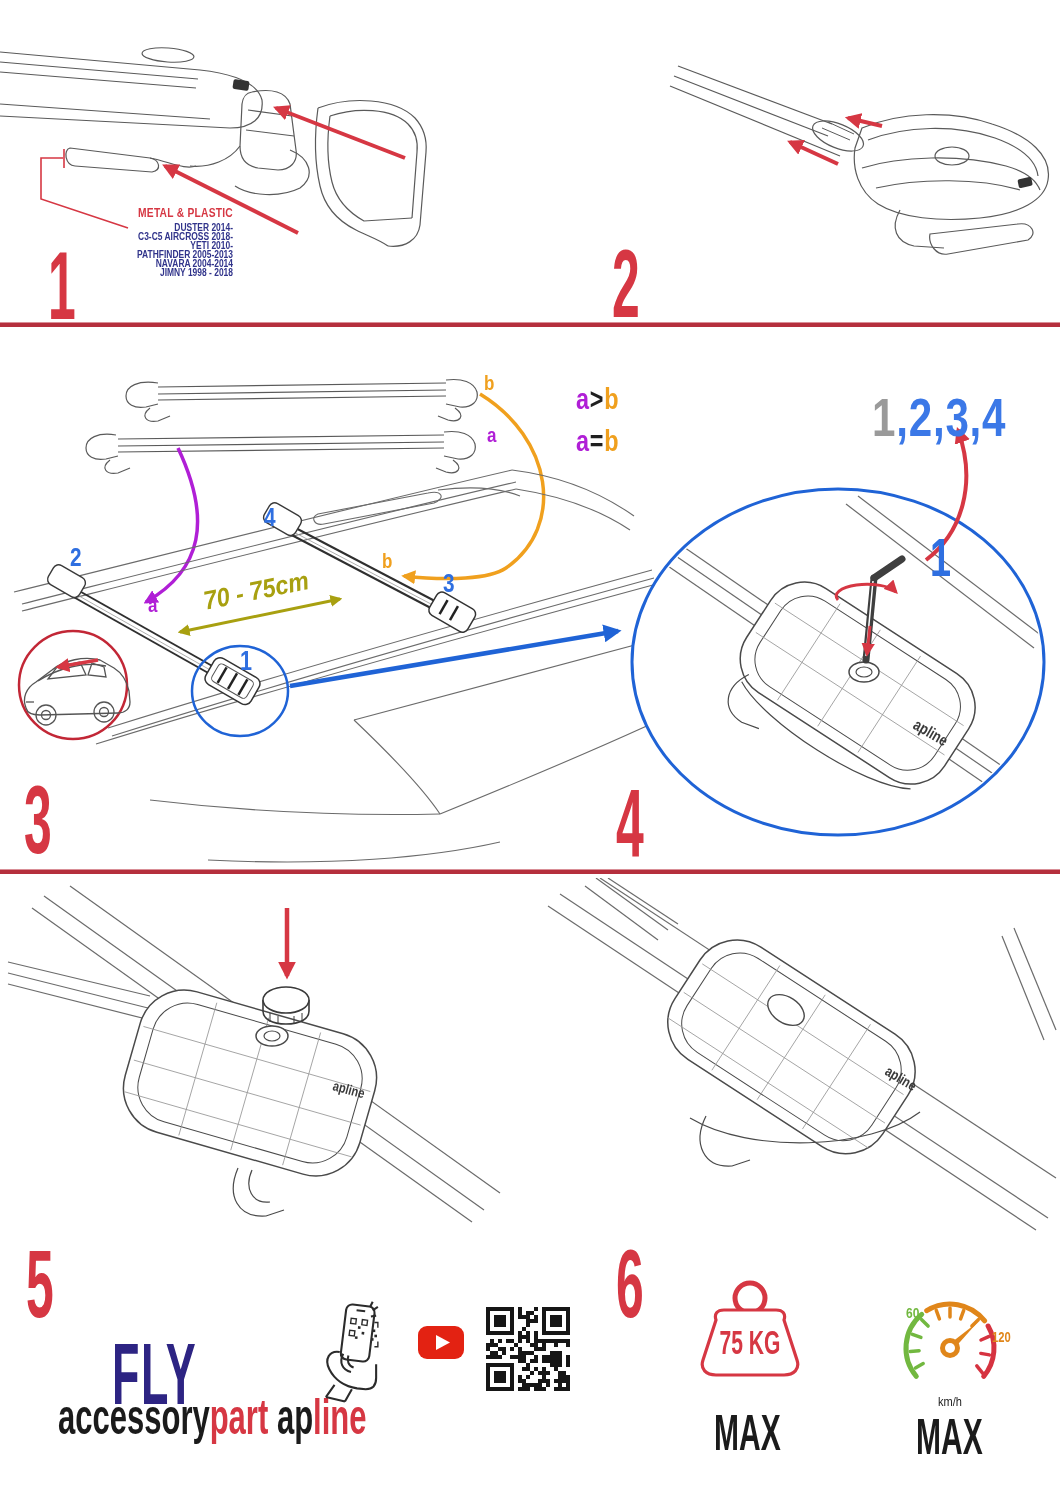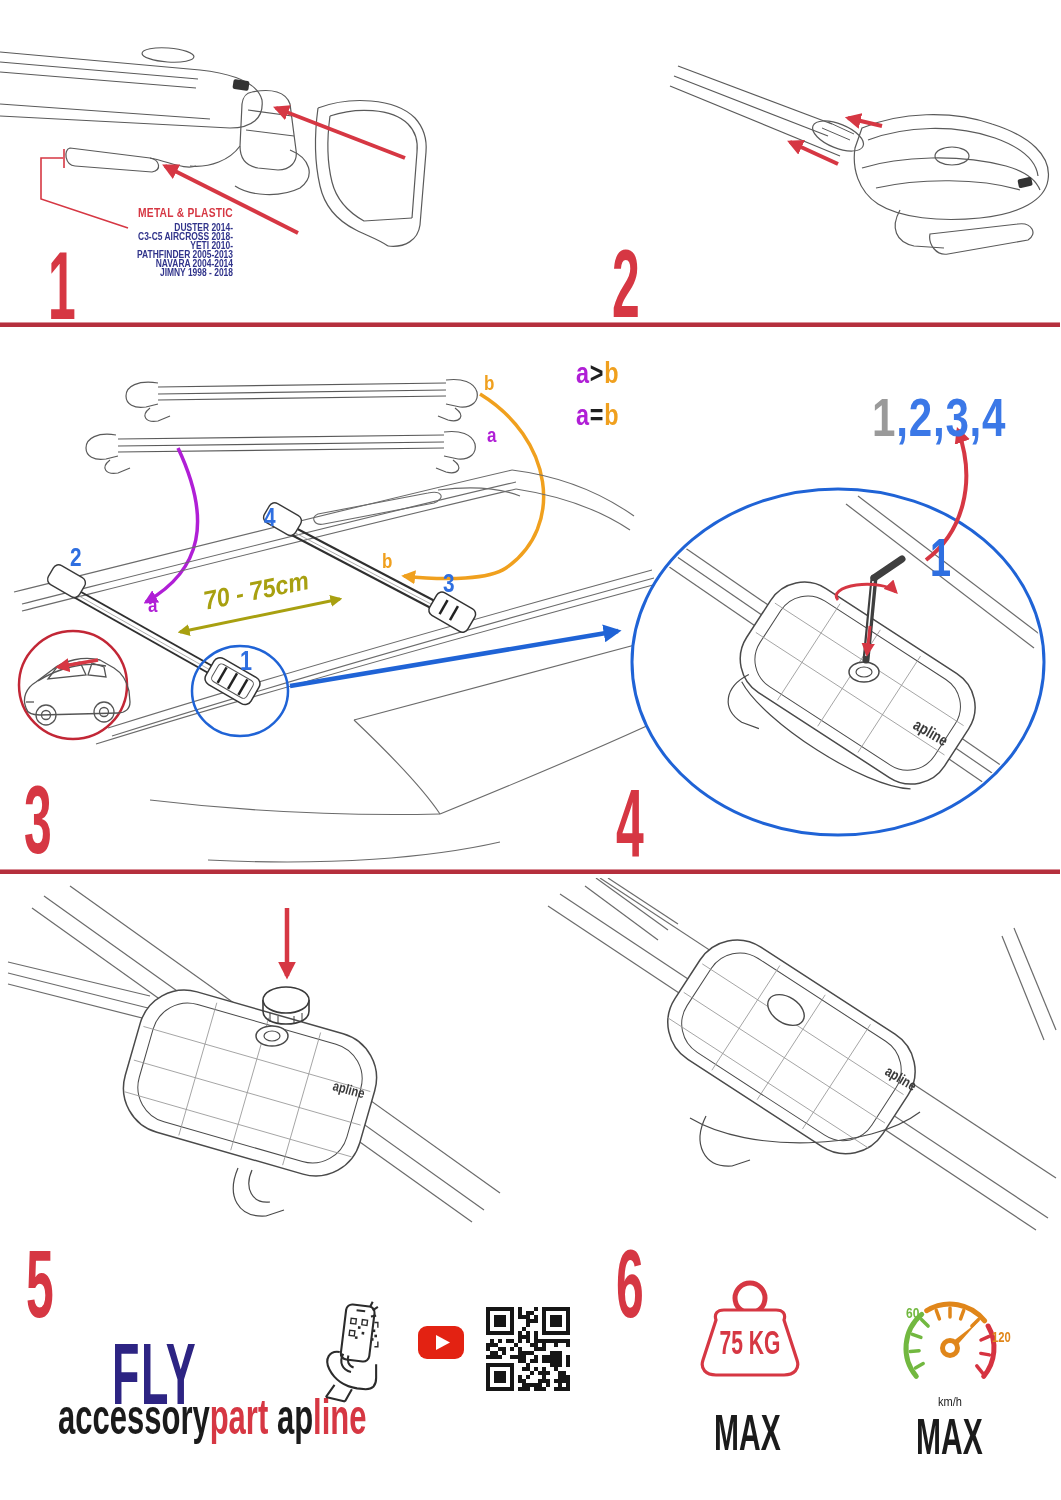--- a/index.html
+++ b/index.html
@@ -7,21 +7,21 @@
         font-family:"Liberation Sans",sans-serif;}
   .abs{position:absolute;}
   .cx{display:inline-block;transform-origin:0 0;}
   .stepnum{position:absolute;color:#d63743;font-weight:700;font-size:96px;line-height:1;}
   .stepnum .cx{transform:scaleX(.52);}
   .divider{position:absolute;left:0;width:1061px;height:4px;background:#b52f3d;border-top:1px solid #d98f97;}
   .models{position:absolute;left:18px;top:206px;width:215px;text-align:right;
           transform:scaleX(.82);transform-origin:100% 0;}
   .models .mat{color:#d63743;font-weight:700;font-size:12.5px;letter-spacing:.3px;margin-bottom:3px;}
   .models .mline{color:#31348b;font-weight:700;font-size:10.3px;line-height:9.1px;}
-  .legend{position:absolute;left:576px;top:356px;font-size:30px;font-weight:700;}
+  .legend{position:absolute;left:576px;top:382px;font-size:30px;font-weight:700;}
   .legend .row{margin-bottom:8px;transform:scaleX(.78);transform-origin:0 0;letter-spacing:1px;}
   .lg-a{color:#b01fd6;} .lg-op{color:#1f1f1f;} .lg-b{color:#f0a01e;}
   .seq{position:absolute;left:872px;top:386px;font-size:54px;font-weight:700;
        transform:scaleX(.78);transform-origin:0 0;letter-spacing:1px;}
   .seq .first{color:#9a9a9a;} .seq .rest{color:#3b78e7;}
   .callout1{position:absolute;left:930px;top:526px;font-size:54px;font-weight:700;color:#2f6fe0;
             transform:scaleX(.7);transform-origin:0 0;}
   .bluelab{position:absolute;color:#2f6fe0;font-weight:700;font-size:26px;transform:scaleX(.8);transform-origin:0 0;}
   .smlab{position:absolute;font-weight:700;font-size:20px;transform:scaleX(.85);transform-origin:0 0;}
   .purp{color:#b01fd6;} .oran{color:#f0a01e;}

